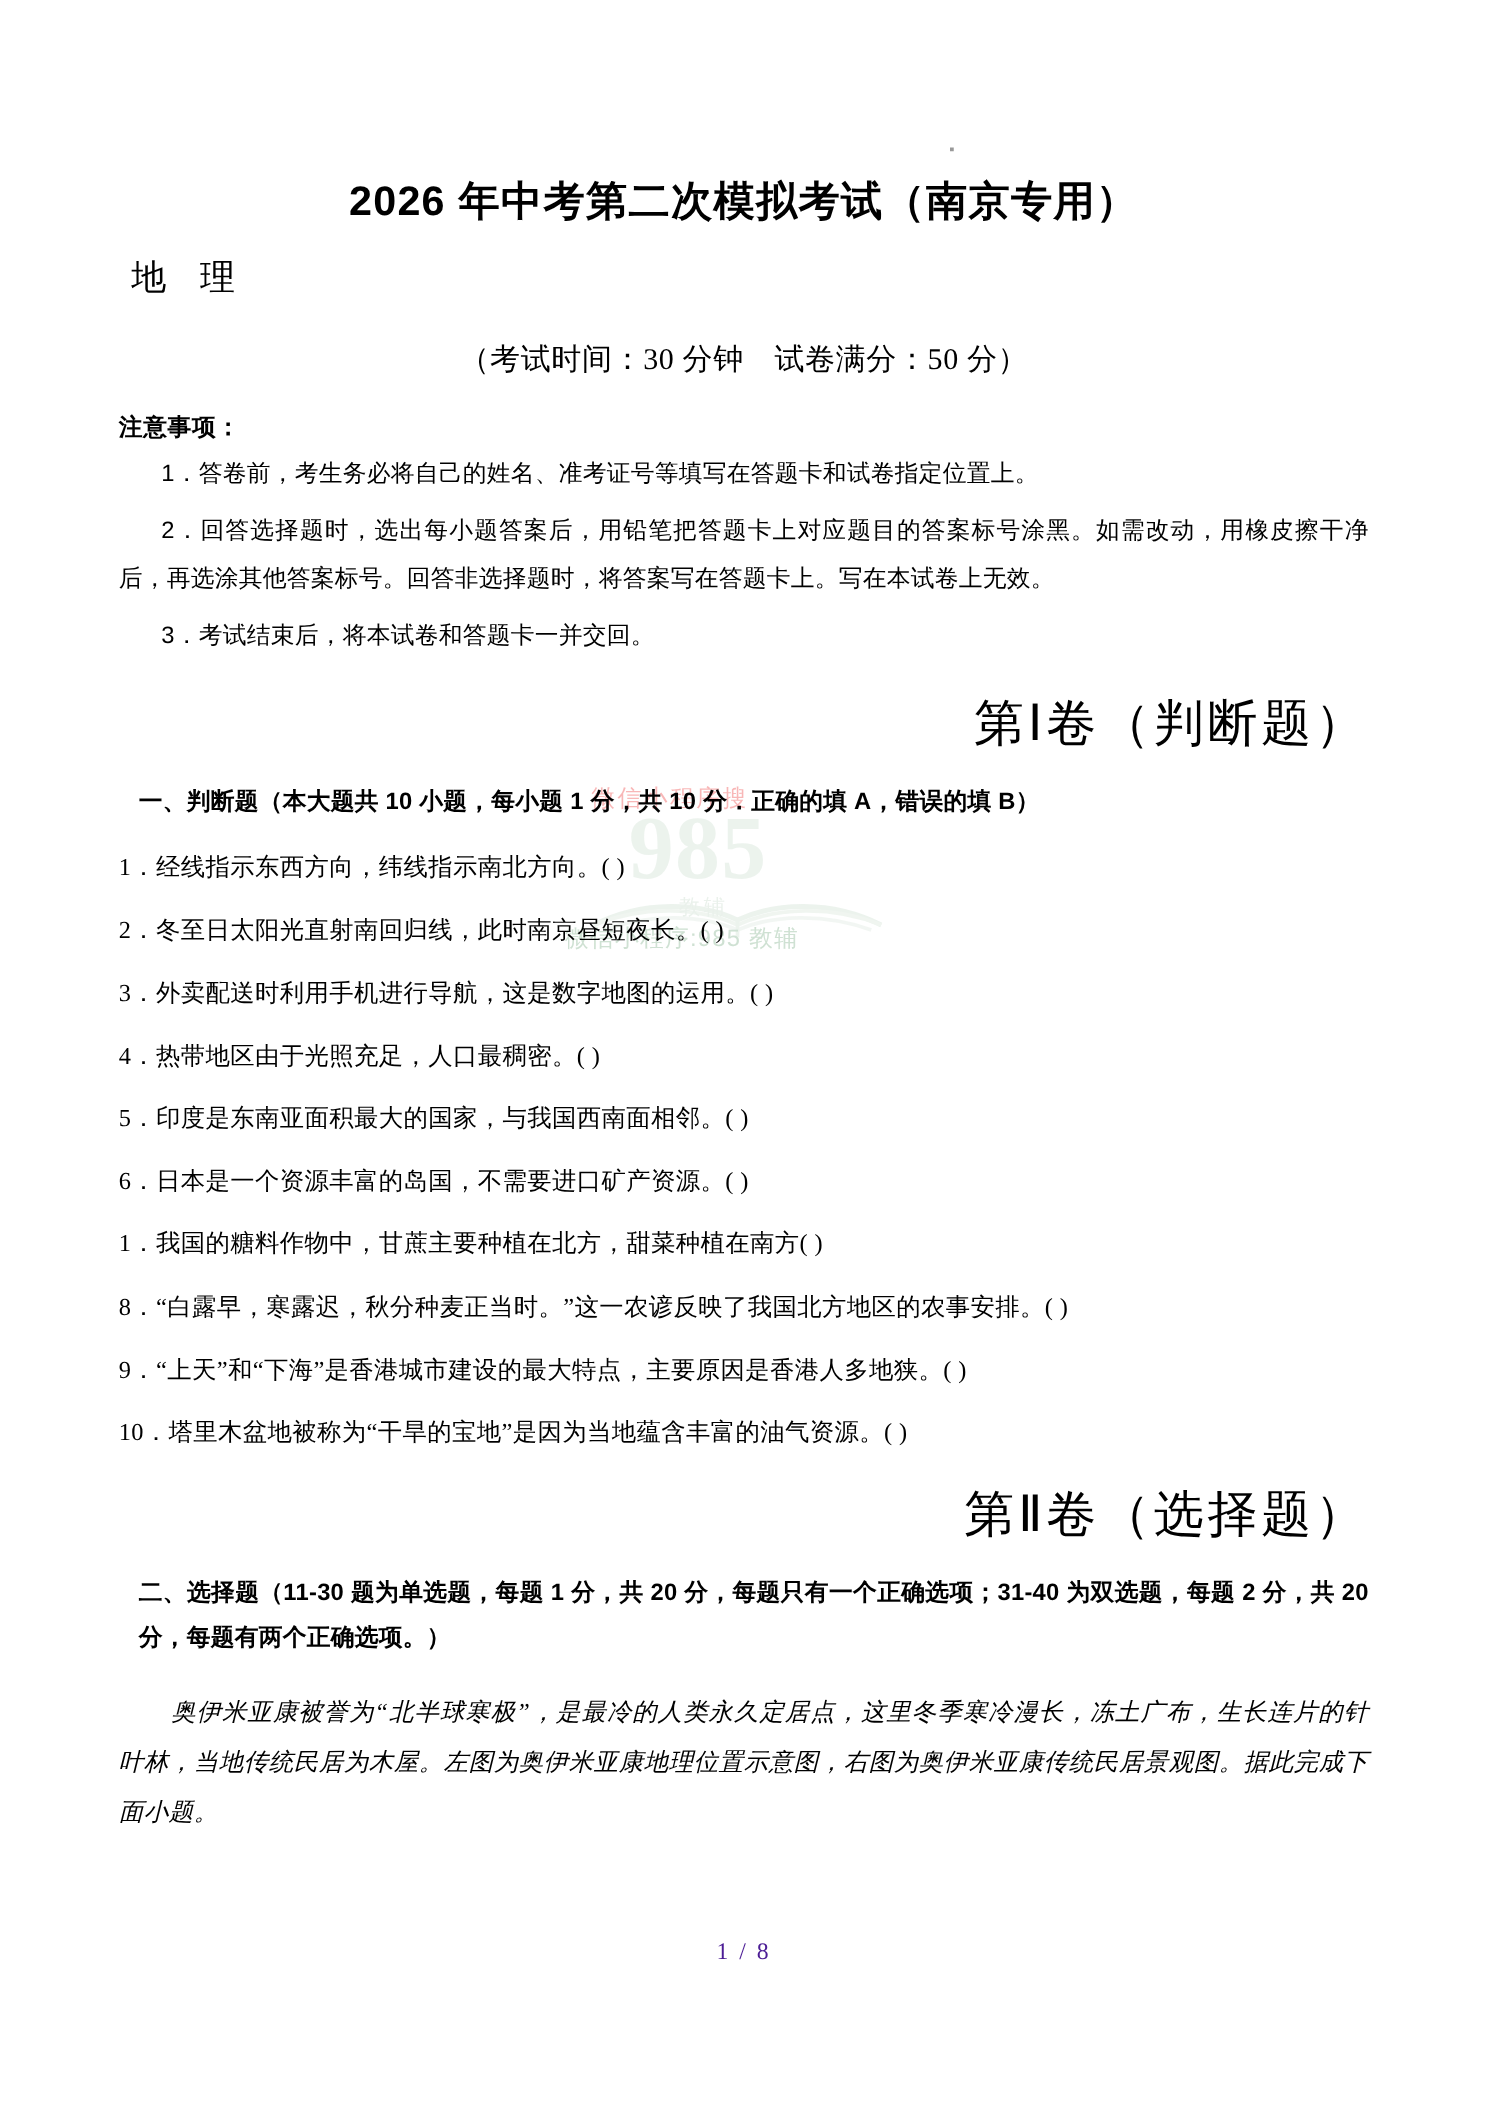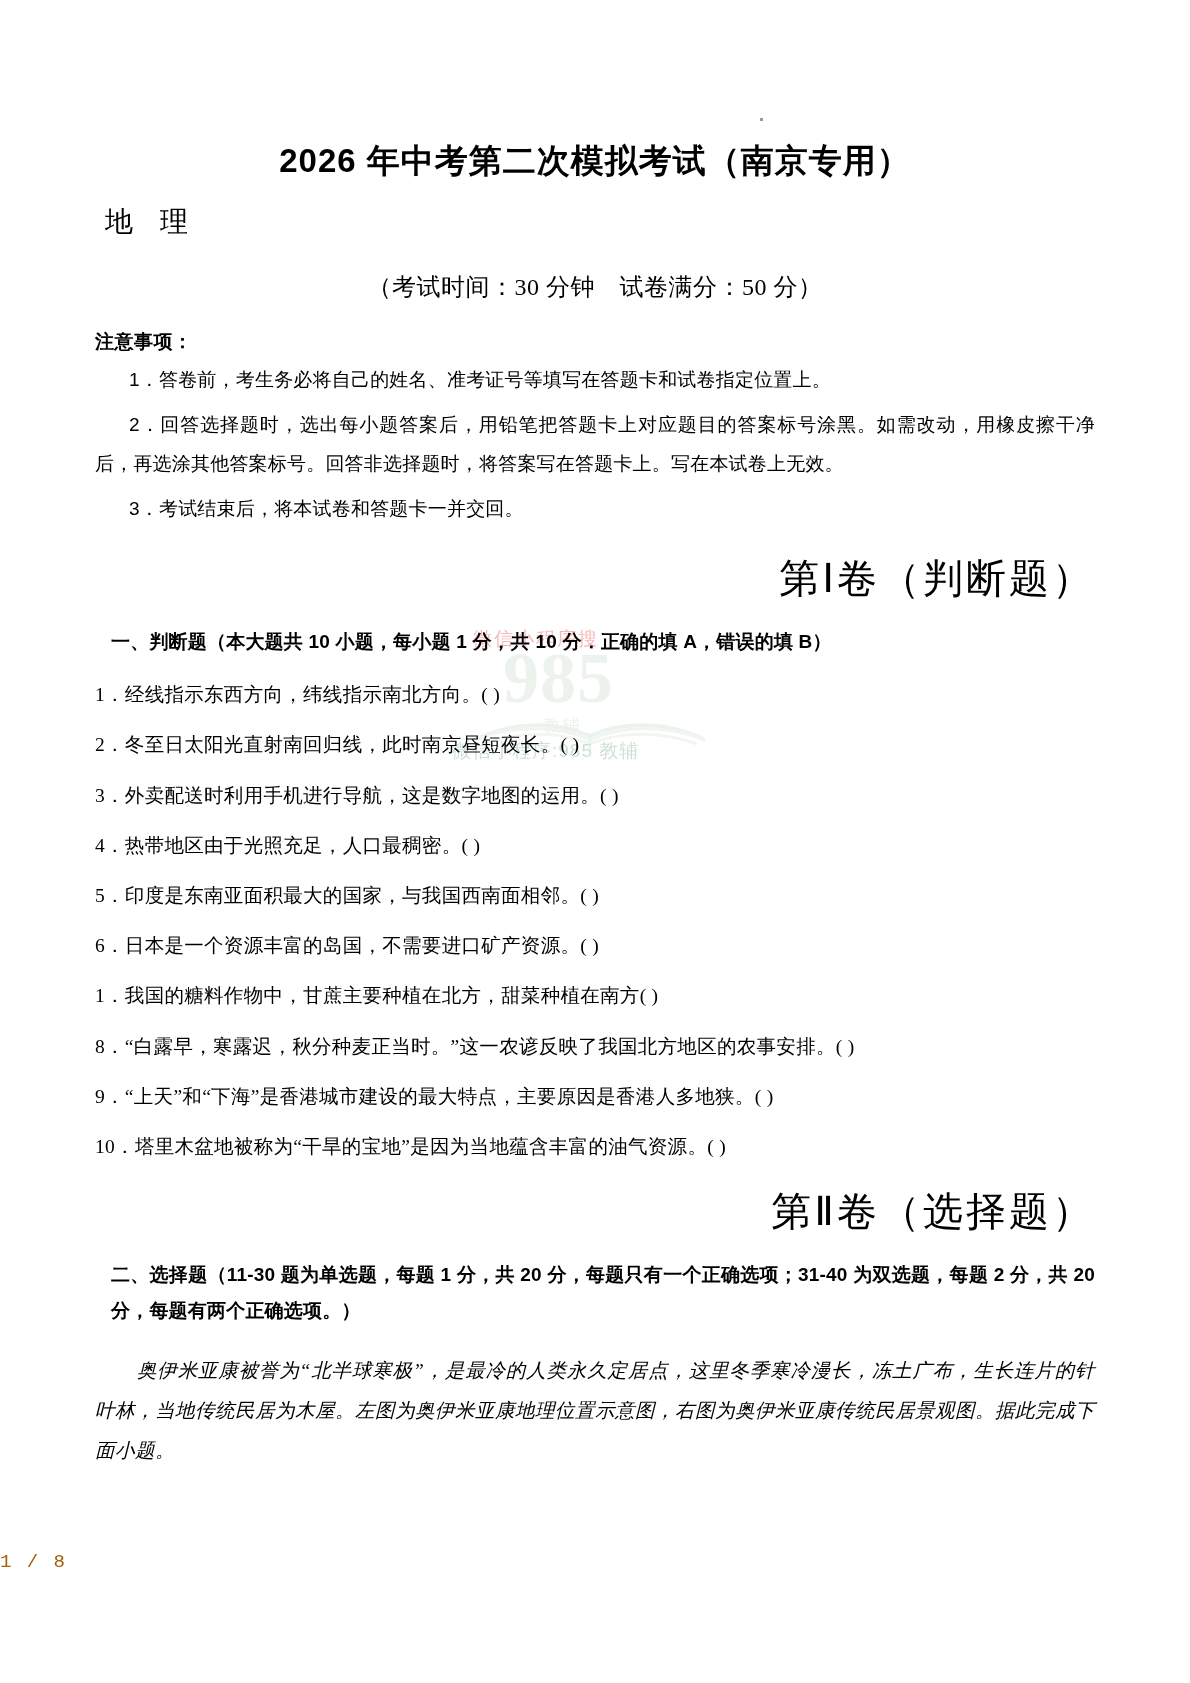--- a/index.html
+++ b/index.html
@@ -180,24 +180,24 @@
     text-indent: 42px;
     text-align: justify;
     letter-spacing: 0.5px;
   }
 
   .page-footer {
     position: absolute;
     left: 0;
     right: 0;
     bottom: 110px;
-    text-align: left;
-    font-family: Liberation Mono, monospace;
-    font-size: 19px;
-    color: #a16207;
+    text-align: center;
+    font-family: Liberation Serif, serif;
+    font-size: 19px;
+    color: #4c1d95;
     letter-spacing: 2px;
     z-index: 3;
   }
 </style>
 </head>
 <body>
 
 <div class="page">
 
   <div class="dot-mark"></div>

